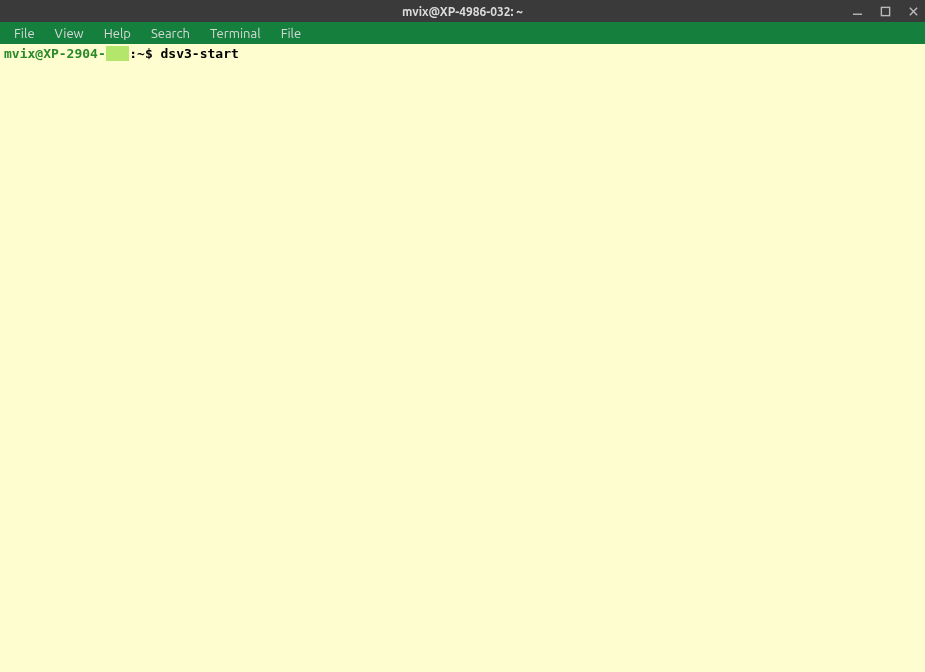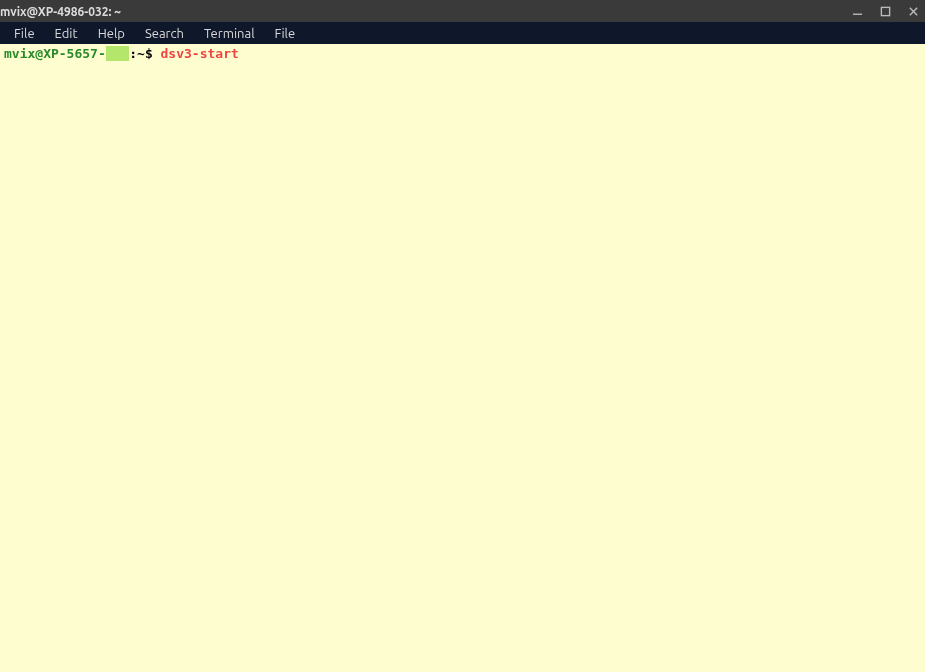--- a/index.html
+++ b/index.html
@@ -12,21 +12,21 @@
       height: 672px;
       font-family: "Ubuntu", "DejaVu Sans", sans-serif;
       background: #2c2c2c;
       overflow: hidden;
     }
     .titlebar {
       height: 22px;
       background: #3a3a3a;
       display: flex;
       align-items: center;
-      justify-content: flex-start;
+      justify-content: center;
       position: relative;
       color: #dcdcdc;
       font-size: 12px;
       font-weight: bold;
     }
     .titlebar-title {
       text-align: center;
     }
     .window-controls {
       position: absolute;
@@ -46,21 +46,21 @@
       justify-content: center;
       width: 16px;
       height: 16px;
     }
     .window-control svg {
       width: 11px;
       height: 11px;
     }
     .menubar {
       height: 22px;
-      background: #0f172a;
+      background: #15803d;
       display: flex;
       align-items: center;
       padding: 0 4px;
       gap: 0;
       color: #d8d8d8;
       font-size: 13px;
     }
     .menu-item {
       padding: 2px 10px;
       cursor: pointer;
@@ -91,21 +91,21 @@
     }
     .prompt-path {
       color: #000;
       font-weight: bold;
     }
     .prompt-symbol {
       color: #000;
       font-weight: bold;
     }
     .typed-command {
-      color: #ef4444;
+      color: #000000;
       font-weight: bold;
       text-align: center;
     }
     
     .terminal-area::-webkit-scrollbar {
       width: 10px;
     }
     .terminal-area::-webkit-scrollbar-track {
       background: #fdfdd0;
     }
@@ -135,22 +135,22 @@
       <svg viewBox="0 0 12 12">
           <line x1="2" y1="2" x2="10" y2="10" stroke="#bbbbbb" stroke-width="1.5"></line>
           <line x1="10" y1="2" x2="2" y2="10" stroke="#bbbbbb" stroke-width="1.5"></line>
         </svg>
     </span>
   </div>
 </div>
 
 <div class="menubar">
   <span class="menu-item">File</span>
-  <span class="menu-item">Edit</span>
+  <span class="menu-item">View</span>
   <span class="menu-item">Help</span>
   <span class="menu-item">Search</span>
   <span class="menu-item">Terminal</span>
   <span class="menu-item">File</span>
 </div>
 
 <div class="terminal-area">
-  <div class="terminal-line"><span class="prompt-userhost">mvix@XP-5657-</span><span class="prompt-highlight">   </span><span class="prompt-path">:<span>~</span></span><span class="prompt-symbol">$</span> <span class="typed-command">dsv3-start</span></div>
+  <div class="terminal-line"><span class="prompt-userhost">mvix@XP-2904-</span><span class="prompt-highlight">   </span><span class="prompt-path">:<span>~</span></span><span class="prompt-symbol">$</span> <span class="typed-command">dsv3-start</span></div>
 </div>
 
 </body></html>

